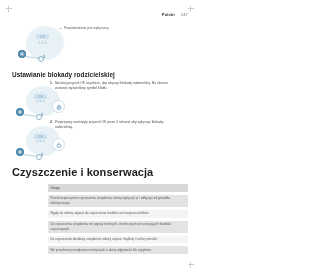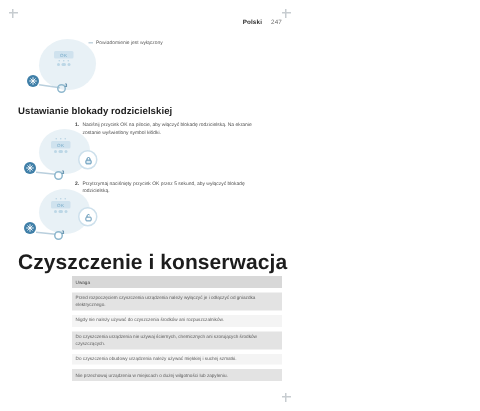--- a/index.html
+++ b/index.html
@@ -82,21 +82,21 @@
     width:3px;height:.6px;background:#c3d4de;
   }
 
   
   .h2{
     position:absolute;left:12px;font-weight:bold;color:#1d1d1d;
     font-size:6.4px;letter-spacing:.05px;
   }
   .h1{
     position:absolute;left:12px;font-weight:bold;color:#1d1d1d;
-    font-size:14px;letter-spacing:.05px;
+    font-size:11px;letter-spacing:.05px;
   }
 
   
   .step{position:absolute;display:flex;gap:2.2px;font-size:3.3px;line-height:1.5;color:#4f4f4f;}
   .step .n{font-weight:bold;color:#3c3c3c;flex:0 0 auto;}
   .step .t{max-width:120px;}
 
   
   .tbl{position:absolute;left:48px;width:140px;}
   .trow{

